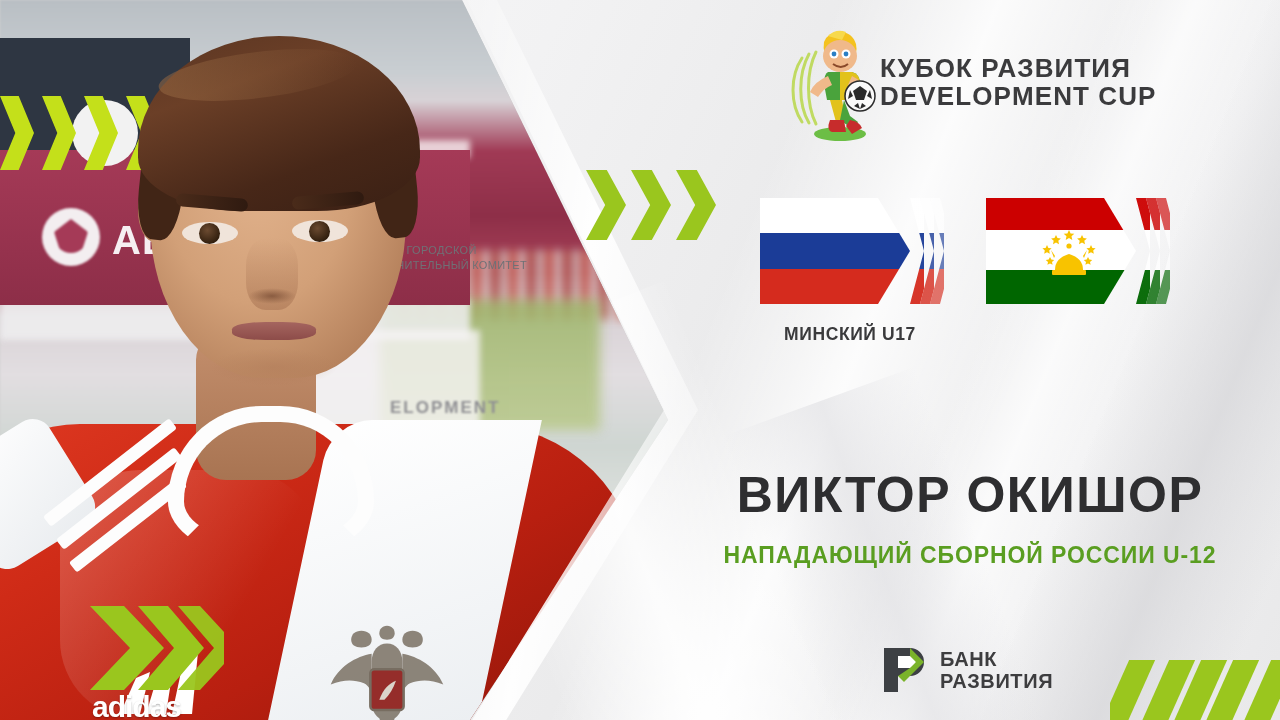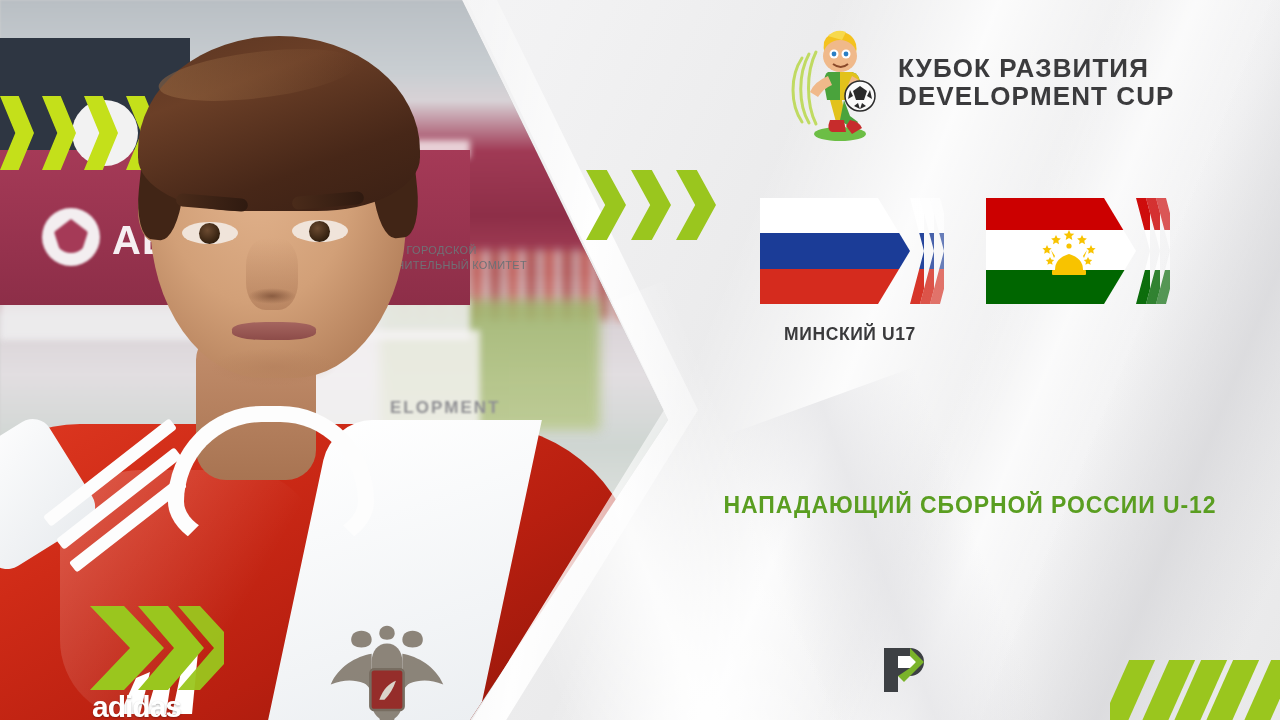--- a/index.html
+++ b/index.html
@@ -156,21 +156,21 @@
 
   
   .divider-edge{
     position:absolute;left:440px;top:-10px;width:300px;height:740px;
     pointer-events:none;
     background:linear-gradient(100deg,rgba(255,255,255,0) 0%,rgba(255,255,255,.95) 45%,rgba(255,255,255,0) 100%);
     clip-path:polygon(22px 0, 52px 0, 258px 420px, 60px 740px, 26px 740px, 224px 420px);
   }
 
   
-  .logo-wrap{position:absolute;left:788px;top:24px;display:flex;align-items:center;gap:18px;}
+  .logo-wrap{position:absolute;left:788px;top:24px;display:flex;align-items:center;}
   .mascot{width:92px;height:118px;}
   .logo-text{line-height:1.06;}
   .logo-l1{font-size:26px;font-weight:700;color:#3b3b3d;letter-spacing:1.1px;}
   .logo-l2{font-size:26px;font-weight:700;color:#3b3b3d;letter-spacing:1.1px;}
 
   
   .chevs{position:absolute;left:586px;top:170px;display:flex;gap:5px;}
   .chev{width:40px;height:70px;background:#9ac61e;
     clip-path:polygon(0 0,52% 0,100% 50%,52% 100%,0 100%,48% 50%);}
 
@@ -388,30 +388,35 @@
             <path d="M19 44 q0-12 14-16 q14 4 14 16 z"></path>
             <rect x="16" y="44" width="34" height="5" rx="1"></rect>
             <path d="M19 30 l-4-6 3 8z M47 30 l4-6 -3 8z"></path>
           </g>
         </svg>
       </div>
     </div>
   </div>
 
   <div class="name-block">
+    <div class="player-name">ВИКТОР ОКИШОР</div>
     <div class="player-role">НАПАДАЮЩИЙ СБОРНОЙ РОССИИ U-12</div>
   </div>
 
   <div class="bank">
     <svg class="bank-mark" viewBox="0 0 44 48">
       <path d="M2 2 h26 a14 14 0 0 1 0 28 H16 v16 H2z" fill="#3d4044"></path>
       <path d="M16 10 h12 a6 6 0 0 1 0 12 H16z" fill="#ffffff"></path>
       <path d="M28 2 l14 14 -14 14 v-8 l6-6 -6-6z" fill="#7ab32a"></path>
       <path d="M16 30 l12-8 v8 l-6 6z" fill="#7ab32a"></path>
     </svg>
+    <div class="bank-text">
+      <div class="bank-l1">БАНК</div>
+      <div class="bank-l2">РАЗВИТИЯ</div>
+    </div>
   </div>
 
   <div class="corner">
     <div class="cs" style="left:8px"></div>
     <div class="cs" style="left:48px"></div>
     <div class="cs" style="left:80px"></div>
     <div class="cs" style="left:112px"></div>
     <div class="cs" style="left:150px"></div>
   </div>
 

